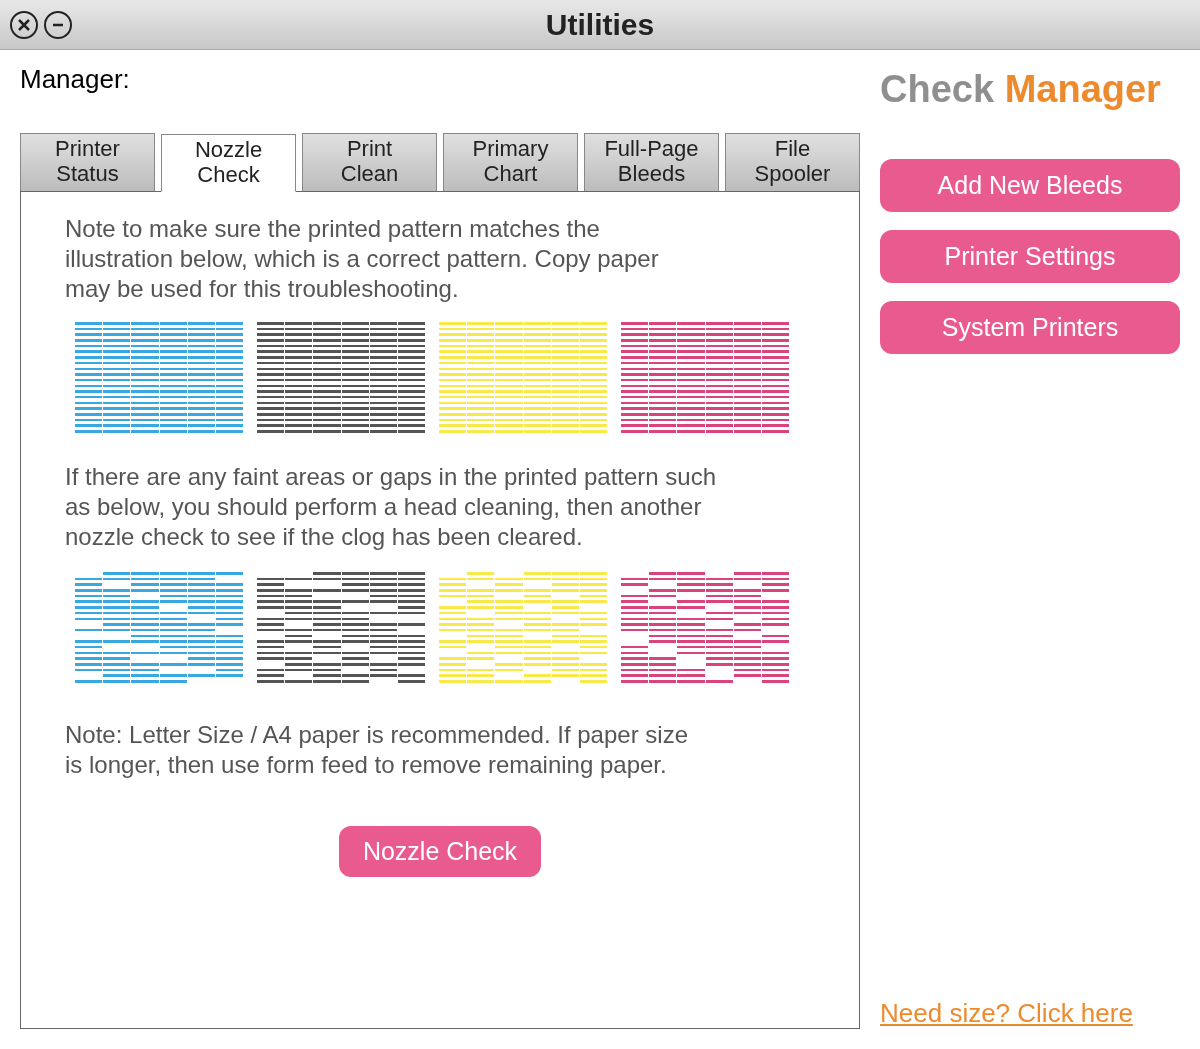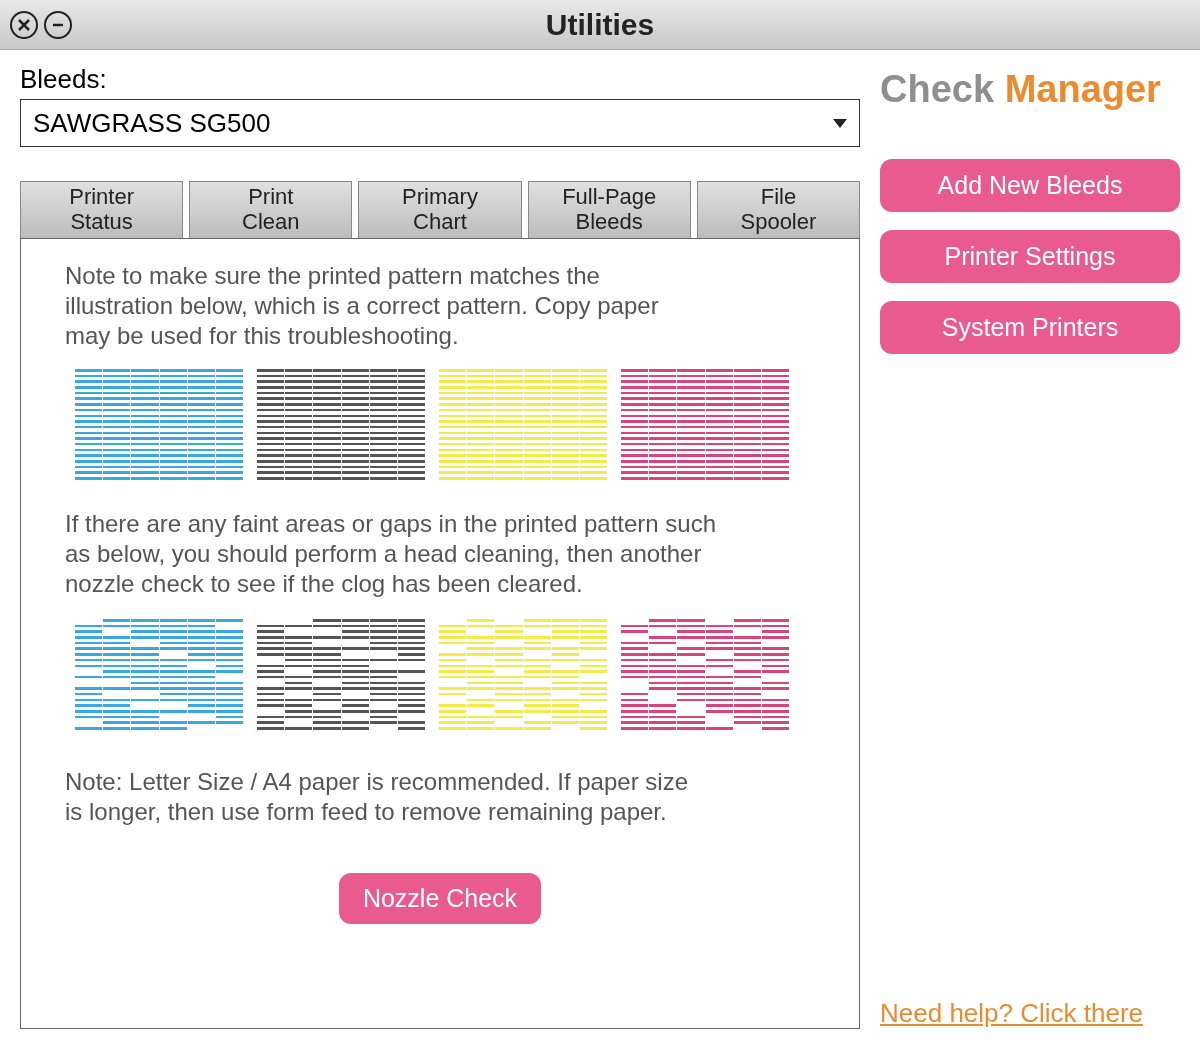--- a/index.html
+++ b/index.html
@@ -114,29 +114,27 @@
       <svg viewBox="0 0 16 16">
           <line x1="3" y1="8" x2="13" y2="8" stroke="#222" stroke-width="2.5"></line>
         </svg>
     </button>
   </div>
   <div class="title">Utilities</div>
 </div>
 
 <div class="body">
   <div class="left">
-    <div class="printer-label">Bleeds:</div>
-    <div class="printer-select">
-      <span>SAWGRASS SG500</span>
-      <span class="caret"></span>
-    </div>
+    <div class="printer-label">Manager:</div>
 
     <div class="tabs">
       <div class="tab">Printer
 Status</div>
+      <div class="tab active">Nozzle
+Check</div>
       <div class="tab">Print
 Clean</div>
       <div class="tab">Primary
 Chart</div>
       <div class="tab">Full-Page
 Bleeds</div>
       <div class="tab">File
 Spooler</div>
     </div>
 
@@ -1472,15 +1470,15 @@
   </div>
 
   <div class="right">
     <div class="logo">
       <span class="g">Check</span>
       <span class="o">Manager</span>
     </div>
     <button class="pink-btn wide">Add New Bleeds</button>
     <button class="pink-btn wide">Printer Settings</button>
     <button class="pink-btn wide">System Printers</button>
-    <a class="help-link">Need help? Click there</a>
+    <a class="help-link">Need size? Click here</a>
   </div>
 </div>
 
 </body></html>

